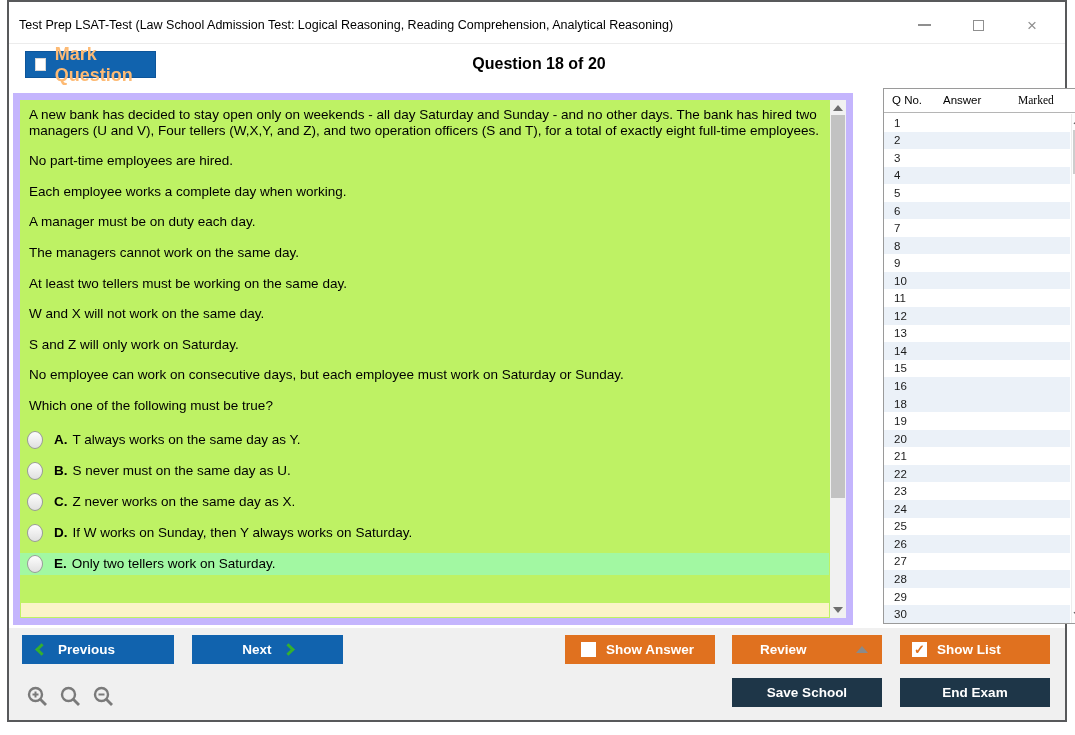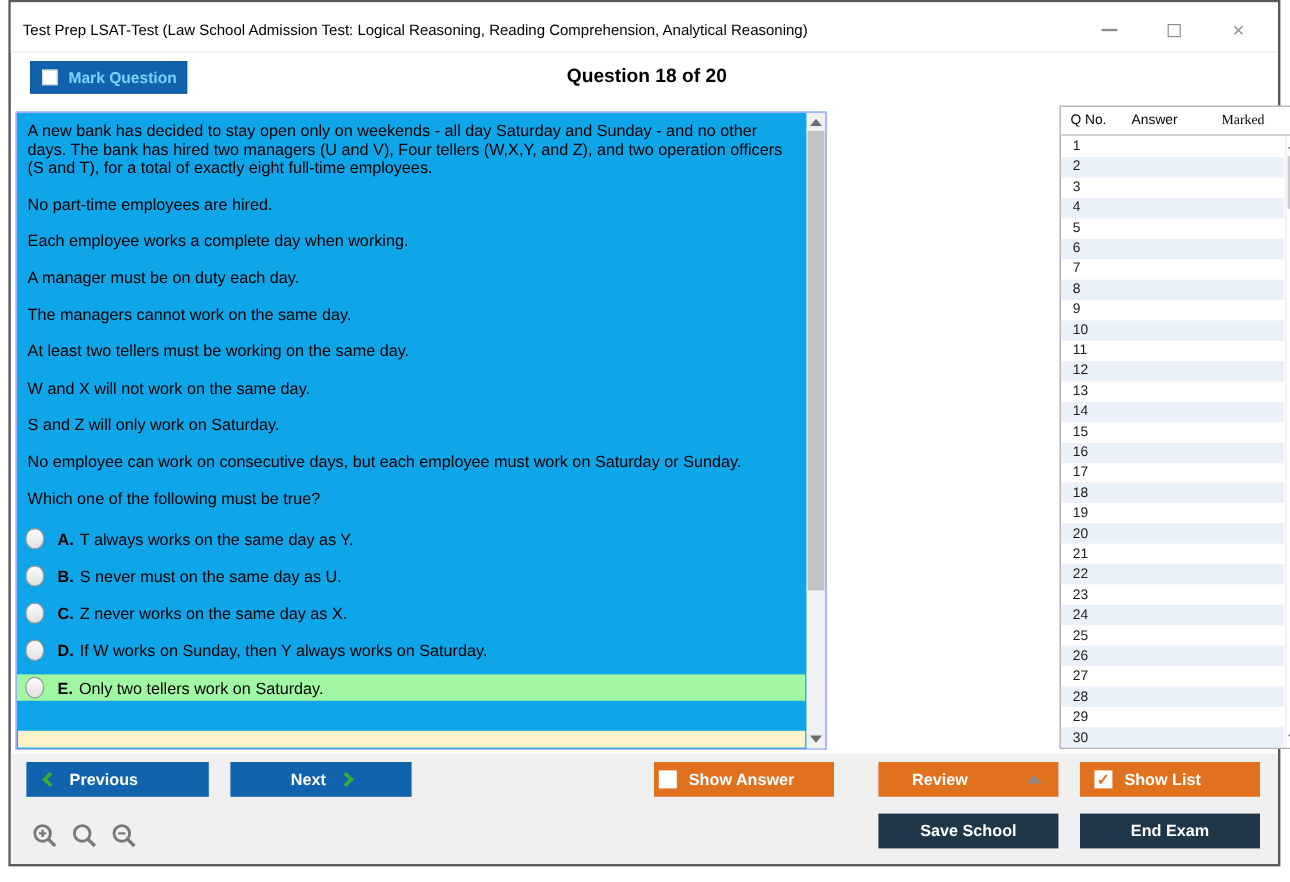--- a/index.html
+++ b/index.html
@@ -16,27 +16,27 @@
   .win-btn { width:30px; height:22px; display:flex; align-items:center; justify-content:center; color:#8f8f8f; }
   .glyph-min { width:13px; height:2px; background:#8f8f8f; }
   .glyph-max { width:11px; height:11px; border:1.5px solid #8f8f8f; }
   .glyph-close { font-size:17px; line-height:1; color:#8f8f8f; }
 
   
   .btn-mark { position:absolute; left:16px; top:49px; width:131px; height:27px; background:#1163ae;
               border:1px solid #0d559a; display:flex; align-items:center; padding-left:9px; gap:9px; }
   .cb-white { width:13px; height:13px; background:#ffffff; border:1px solid #d7d7d7; display:flex;
               align-items:center; justify-content:center; font-size:11px; font-weight:bold; }
-  .btn-mark .lbl { color:#7dd3fc; font-weight:bold; font-size:13px; }
+  .btn-mark .lbl { color:#fdba74; font-weight:bold; font-size:18px; }
   .q-counter { position:absolute; left:230px; top:53px; width:600px; text-align:center;
                font-weight:bold; font-size:16px; color:#000; }
 
   
-  .content { position:absolute; left:4px; top:91px; width:676px; height:532px;
-             border:1px solid #c4b5fd; background:#0ea5e9; overflow:hidden; }
+  .content { position:absolute; left:4px; top:91px; width:840px; height:532px;
+             border:7px solid #c4b5fd; background:#bef264; overflow:hidden; }
   .content-inner { position:absolute; left:0; top:0; right:17px; bottom:0; padding-top:7px; }
   .content-inner p { margin:0 9px 15px 9px; font-size:13.5px; line-height:15.6px; color:#000; }
   .option-row { position:relative; display:flex; align-items:center; height:22px; margin:0 0 9px 0;
                 width:100%; padding-left:7px; }
   .option-row.hl { background:#a2f8a2; }
   .radio { flex:0 0 auto; width:16px; height:18px; border:1px solid #9a9a9a; border-radius:50%;
            background:linear-gradient(#fdfdfd,#e0e0e0); margin-right:11px; }
   .opt-letter { font-weight:bold; font-size:13.5px; margin-right:5px; }
   .opt-text { font-size:13.5px; }
   .yellow-strip { position:absolute; left:1px; right:17px; bottom:1px; height:14px; background:#faf4c8; }
@@ -67,21 +67,21 @@
 
   
   .footer { position:absolute; left:0; right:0; top:626px; bottom:0; background:#f0f0f0; }
   .fbtn { position:absolute; height:29px; display:flex; align-items:center; color:#fff;
           font-weight:bold; font-size:13.5px; }
   .blue { background:#1163ae; }
   .orange { background:#e0711f; }
   .navy { background:#1e3648; }
   .btn-prev { left:13px; top:7px; width:152px; padding-left:15px; gap:12px; }
   .btn-next { left:183px; top:7px; width:151px; justify-content:center; gap:12px; }
-  .btn-show-answer { left:536px; top:7px; width:150px; padding-left:4px; gap:10px; }
+  .btn-show-answer { left:556px; top:7px; width:150px; padding-left:16px; gap:10px; }
   .btn-review { left:723px; top:7px; width:150px; padding-left:28px; }
   .btn-show-list { left:891px; top:7px; width:150px; padding-left:12px; gap:10px; }
   .btn-save { left:723px; top:50px; width:150px; justify-content:center; }
   .btn-end { left:891px; top:50px; width:150px; justify-content:center; }
   .gchev { width:9px; height:9px; border-top:3px solid #35b02e; border-right:3px solid #35b02e; }
   .gchev.left { transform:rotate(-135deg); }
   .gchev.right { transform:rotate(45deg); }
   .cb-15 { width:15px; height:15px; background:#fff; display:flex; align-items:center; justify-content:center;
            font-size:13px; font-weight:bold; color:#e0711f; }
   .tri-review { position:absolute; right:14px; top:11px; width:0; height:0;
@@ -212,23 +212,20 @@
           <span>13</span>
         </div>
         <div class="qrow stripe">
           <span>14</span>
         </div>
         <div class="qrow">
           <span>15</span>
         </div>
         <div class="qrow stripe">
           <span>16</span>
-        </div>
-        <div class="qrow">
-          <span>17</span>
         </div>
         <div class="qrow stripe">
           <span>18</span>
         </div>
         <div class="qrow">
           <span>19</span>
         </div>
         <div class="qrow stripe">
           <span>20</span>
         </div>

